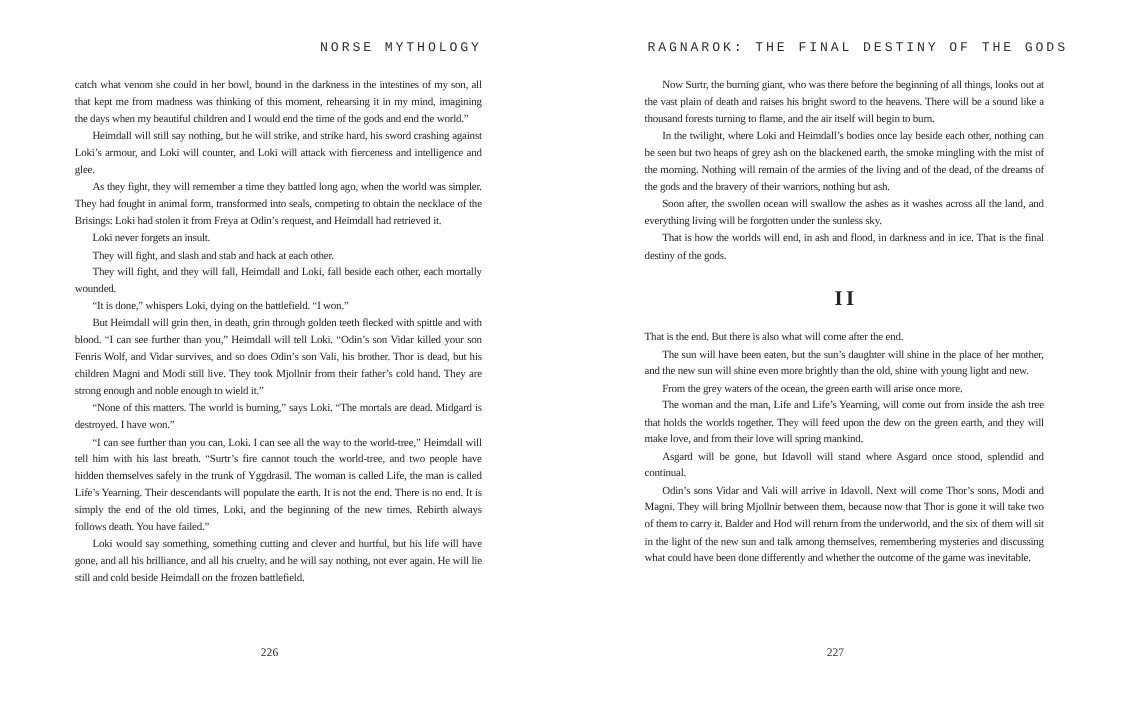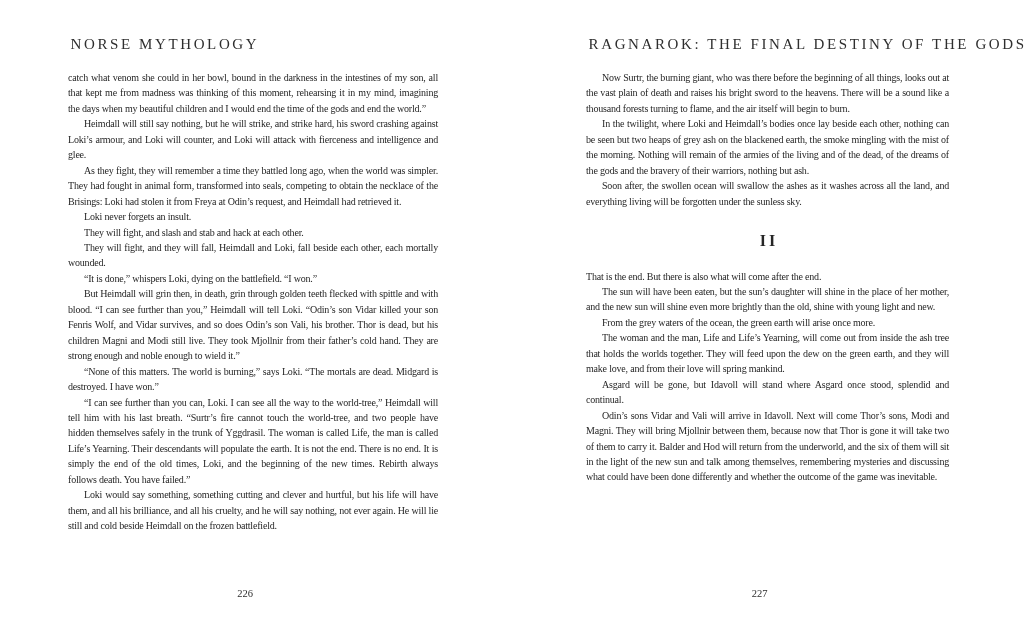--- a/index.html
+++ b/index.html
@@ -22,45 +22,46 @@
     height: 637px;
   }
   .page-left  { left: 68px;  width: 370px; }
   .page-right { left: 586px; width: 363px; }
 
   .running-head {
     position: absolute;
     top: 36px;
     left: 0;
     right: 0;
-    text-align: left;
-    font-size: 15px;
+    text-align: right;
+    font-size: 12px;
     letter-spacing: 2.6px;
     text-indent: 2.6px;
     white-space: nowrap;
     color: #2e2e2e;
+    font-family: Liberation Mono, monospace;
   }
 
   .body-text {
     position: absolute;
     top: 70px;
     left: 0;
     right: 0;
     font-size: 10px;
     line-height: 15.45px;
     text-align: justify;
     letter-spacing: -0.2px;
   }
   .para { margin: 0; }
   .para.indent { text-indent: 16px; }
 
   .section-heading {
     text-align: center;
     font-weight: bold;
-    font-size: 16px;
+    font-size: 19px;
     letter-spacing: 3px;
     text-indent: 3px;
     margin: 24px 0 20px 0;
   }
 
   .folio {
     position: absolute;
     top: 588px;
     left: 0;
     right: 16px;
@@ -81,33 +82,34 @@
       <p class="para">catch what venom she could in her bowl, bound in the darkness in the intestines of my son, all that kept me from madness was thinking of this moment, rehearsing it in my mind, imagining the days when my beautiful children and I would end the time of the gods and end the world.”</p>
       <p class="para indent">Heimdall will still say nothing, but he will strike, and strike hard, his sword crashing against Loki’s armour, and Loki will counter, and Loki will attack with fierceness and intelligence and glee.</p>
       <p class="para indent">As they fight, they will remember a time they battled long ago, when the world was simpler. They had fought in animal form, transformed into seals, competing to obtain the necklace of the Brisings: Loki had stolen it from Freya at Odin’s request, and Heimdall had retrieved it.</p>
       <p class="para indent">Loki never forgets an insult.</p>
       <p class="para indent">They will fight, and slash and stab and hack at each other.</p>
       <p class="para indent">They will fight, and they will fall, Heimdall and Loki, fall beside each other, each mortally wounded.</p>
       <p class="para indent">“It is done,” whispers Loki, dying on the battlefield. “I won.”</p>
       <p class="para indent">But Heimdall will grin then, in death, grin through golden teeth flecked with spittle and with blood. “I can see further than you,” Heimdall will tell Loki. “Odin’s son Vidar killed your son Fenris Wolf, and Vidar survives, and so does Odin’s son Vali, his brother. Thor is dead, but his children Magni and Modi still live. They took Mjollnir from their father’s cold hand. They are strong enough and noble enough to wield it.”</p>
       <p class="para indent">“None of this matters. The world is burning,” says Loki. “The mortals are dead. Midgard is destroyed. I have won.”</p>
       <p class="para indent">“I can see further than you can, Loki. I can see all the way to the world-tree,” Heimdall will tell him with his last breath. “Surtr’s fire cannot touch the world-tree, and two people have hidden themselves safely in the trunk of Yggdrasil. The woman is called Life, the man is called Life’s Yearning. Their descendants will populate the earth. It is not the end. There is no end. It is simply the end of the old times, Loki, and the beginning of the new times. Rebirth always follows death. You have failed.”</p>
-      <p class="para indent">Loki would say something, something cutting and clever and hurtful, but his life will have them, and all his brilliance, and all his cruelty, and he will say nothing, not ever again. He will lie still and cold beside Heimdall on the frozen battlefield.</p>
+      <p class="para indent">Loki would say something, something cutting and clever and hurtful, but his life will have gone, and all his brilliance, and all his cruelty, and he will say nothing, not ever again. He will lie still and cold beside Heimdall on the frozen battlefield.</p>
     </div>
 
     <div class="folio">226</div>
   </div>
 
   <div class="page page-right">
     <div class="running-head">RAGNAROK: THE FINAL DESTINY OF THE GODS</div>
 
     <div class="body-text">
       <p class="para indent">Now Surtr, the burning giant, who was there before the beginning of all things, looks out at the vast plain of death and raises his bright sword to the heavens. There will be a sound like a thousand forests turning to flame, and the air itself will begin to burn.</p>
       <p class="para indent">In the twilight, where Loki and Heimdall’s bodies once lay beside each other, nothing can be seen but two heaps of grey ash on the blackened earth, the smoke mingling with the mist of the morning. Nothing will remain of the armies of the living and of the dead, of the dreams of the gods and the bravery of their warriors, nothing but ash.</p>
       <p class="para indent">Soon after, the swollen ocean will swallow the ashes as it washes across all the land, and everything living will be forgotten under the sunless sky.</p>
+      <p class="para indent">That is how the worlds will end, in ash and flood, in darkness and in ice. That is the final destiny of the gods.</p>
 
       <div class="section-heading">II</div>
 
       <p class="para">That is the end. But there is also what will come after the end.</p>
       <p class="para indent">The sun will have been eaten, but the sun’s daughter will shine in the place of her mother, and the new sun will shine even more brightly than the old, shine with young light and new.</p>
       <p class="para indent">From the grey waters of the ocean, the green earth will arise once more.</p>
       <p class="para indent">The woman and the man, Life and Life’s Yearning, will come out from inside the ash tree that holds the worlds together. They will feed upon the dew on the green earth, and they will make love, and from their love will spring mankind.</p>
       <p class="para indent">Asgard will be gone, but Idavoll will stand where Asgard once stood, splendid and continual.</p>
       <p class="para indent">Odin’s sons Vidar and Vali will arrive in Idavoll. Next will come Thor’s sons, Modi and Magni. They will bring Mjollnir between them, because now that Thor is gone it will take two of them to carry it. Balder and Hod will return from the underworld, and the six of them will sit in the light of the new sun and talk among themselves, remembering mysteries and discussing what could have been done differently and whether the outcome of the game was inevitable.</p>
     </div>

